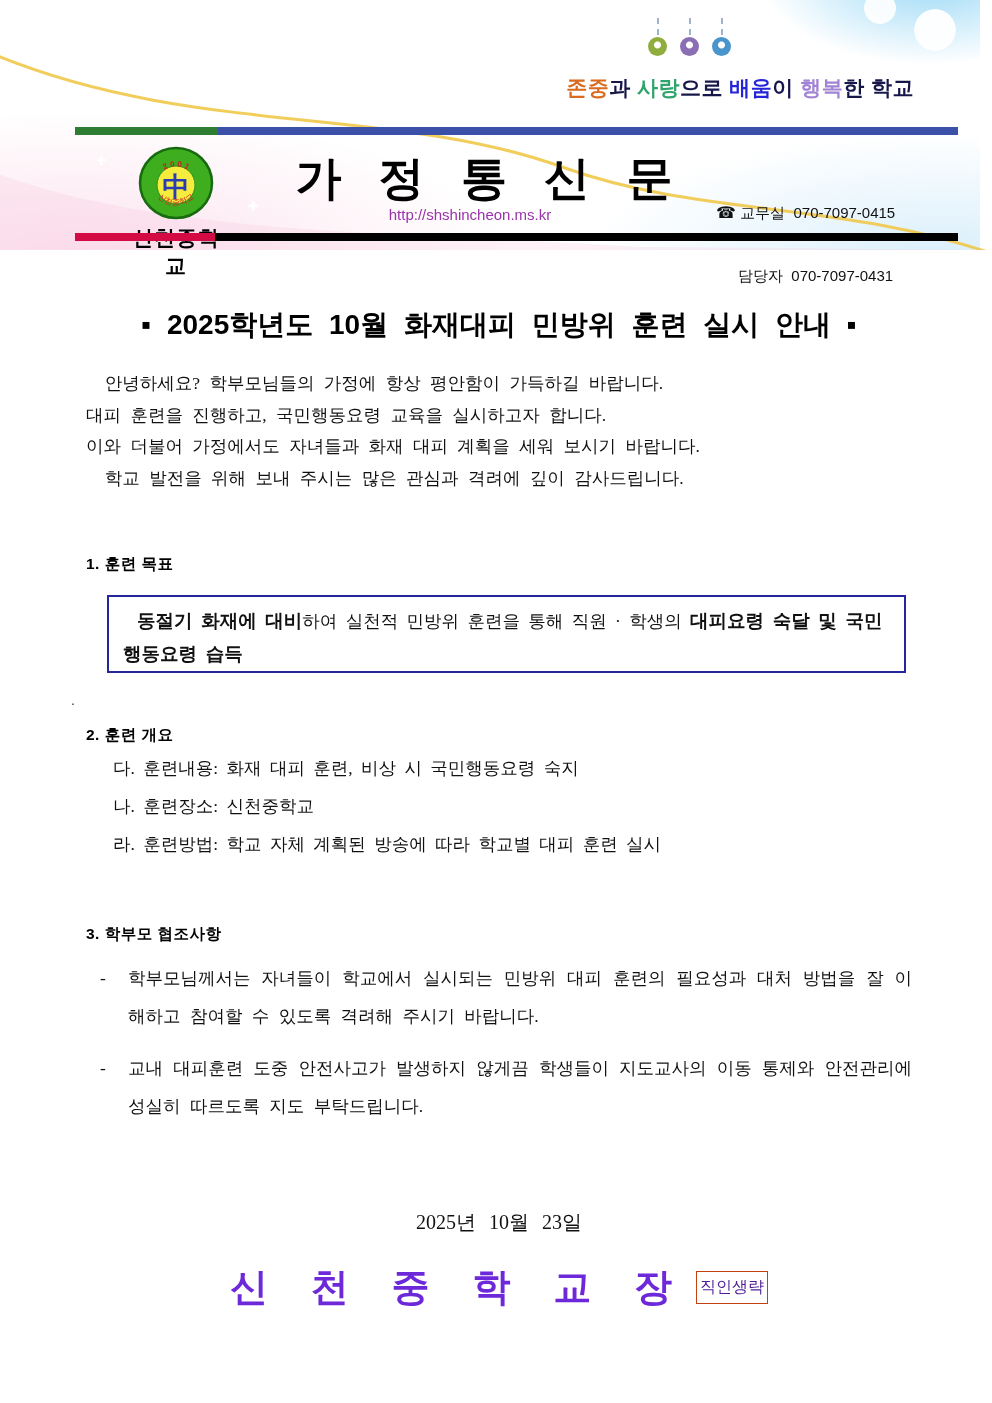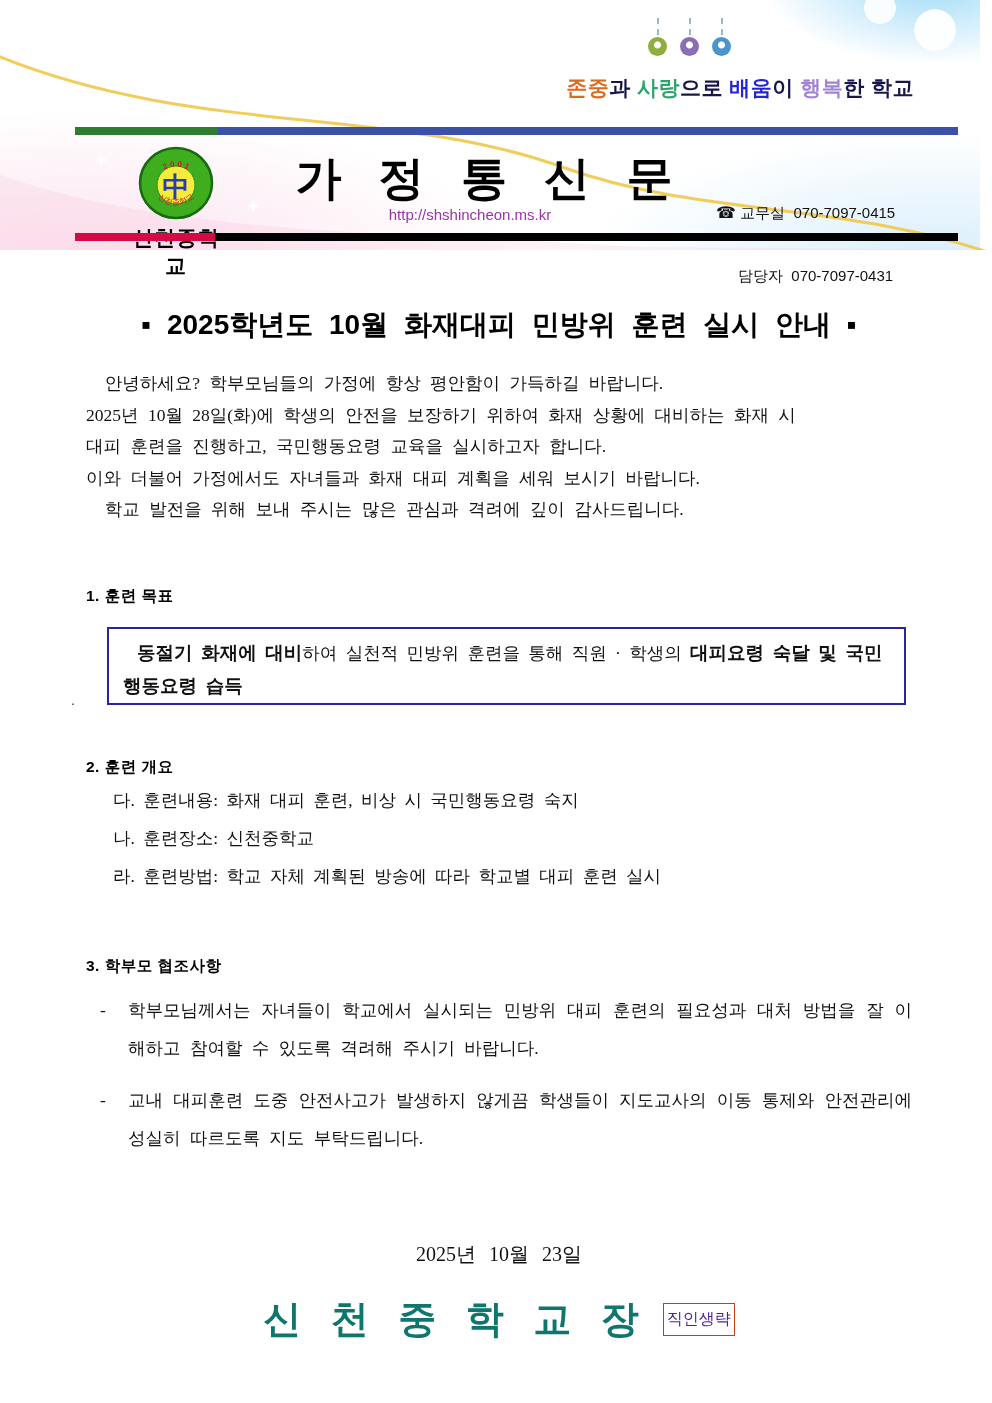--- a/index.html
+++ b/index.html
@@ -68,21 +68,21 @@
   .overview-item b{font-size:18.5px;}
   .sec-heading.coop{margin-top:70px;}
   .coop-item{position:relative;margin:14px 0 0 14px;padding-left:28px;
     font-family:"Liberation Serif", serif;font-size:17.5px;line-height:38px;
     word-spacing:5px;text-align:justify;color:#111;}
   .coop-dash{position:absolute;left:0;top:0;}
   
   .footer-date{margin-top:84px;text-align:center;font-family:"Liberation Serif", serif;
     font-size:20px;word-spacing:8px;color:#111;}
   .signature-row{margin-top:26px;display:flex;justify-content:center;align-items:center;gap:14px;}
-  .signer{font-size:38px;font-weight:bold;color:#0f766e;letter-spacing:10px;font-family:Liberation Serif, serif;}
+  .signer{font-size:38px;font-weight:bold;color:#6d28d9;letter-spacing:10px;font-family:Liberation Mono, monospace;}
   .seal-box{border:1px solid #c2410c;padding:5px 3px;font-size:16px;color:#4c1d95;font-family:"Liberation Serif", serif;}
 </style>
 </head>
 <body>
 
 <div class="header-zone">
 
   <svg class="deco-svg" width="992" height="250" viewBox="0 0 992 250">
     <path d="M -12,52 C 190,138 390,104 565,168 C 705,218 845,200 1005,258" fill="none" stroke="#f0c84a" stroke-width="3" opacity="0.9"></path>
     <path d="M -12,170 C 160,238 420,232 640,247 L 992,250 L -12,250 Z" fill="rgba(248,196,220,0.25)"></path>
@@ -138,21 +138,20 @@
 
   <div class="bar-bottom"></div>
 </div>
 
 <div class="content">
 
   <div class="notice-title">▪ 2025학년도 10월 화재대피 민방위 훈련 실시 안내 ▪</div>
 
   <div class="intro">
     <div>  안녕하세요? 학부모님들의 가정에 항상 평안함이 가득하길 바랍니다.</div>
-    <div>2025년 10월 28일(화)에 학생의 안전을 보장하기 위하여 화재 상황에 대비하는 화재 시</div>
     <div>대피 훈련을 진행하고, 국민행동요령 교육을 실시하고자 합니다.</div>
     <div>이와 더불어 가정에서도 자녀들과 화재 대피 계획을 세워 보시기 바랍니다.</div>
     <div>  학교 발전을 위해 보내 주시는 많은 관심과 격려에 깊이 감사드립니다.</div>
   </div>
 
   <div class="sec-heading">1. 훈련 목표</div>
 
   <div class="goal-box"><b>동절기 화재에 대비</b><span>하여 실천적 민방위 훈련을 통해 직원 · 학생의 </span><b>대피요령 숙달 및 국민행동요령 습득</b></div>
 
   <div class="sec-heading" style="margin-top:52px;">2. 훈련 개요</div>

